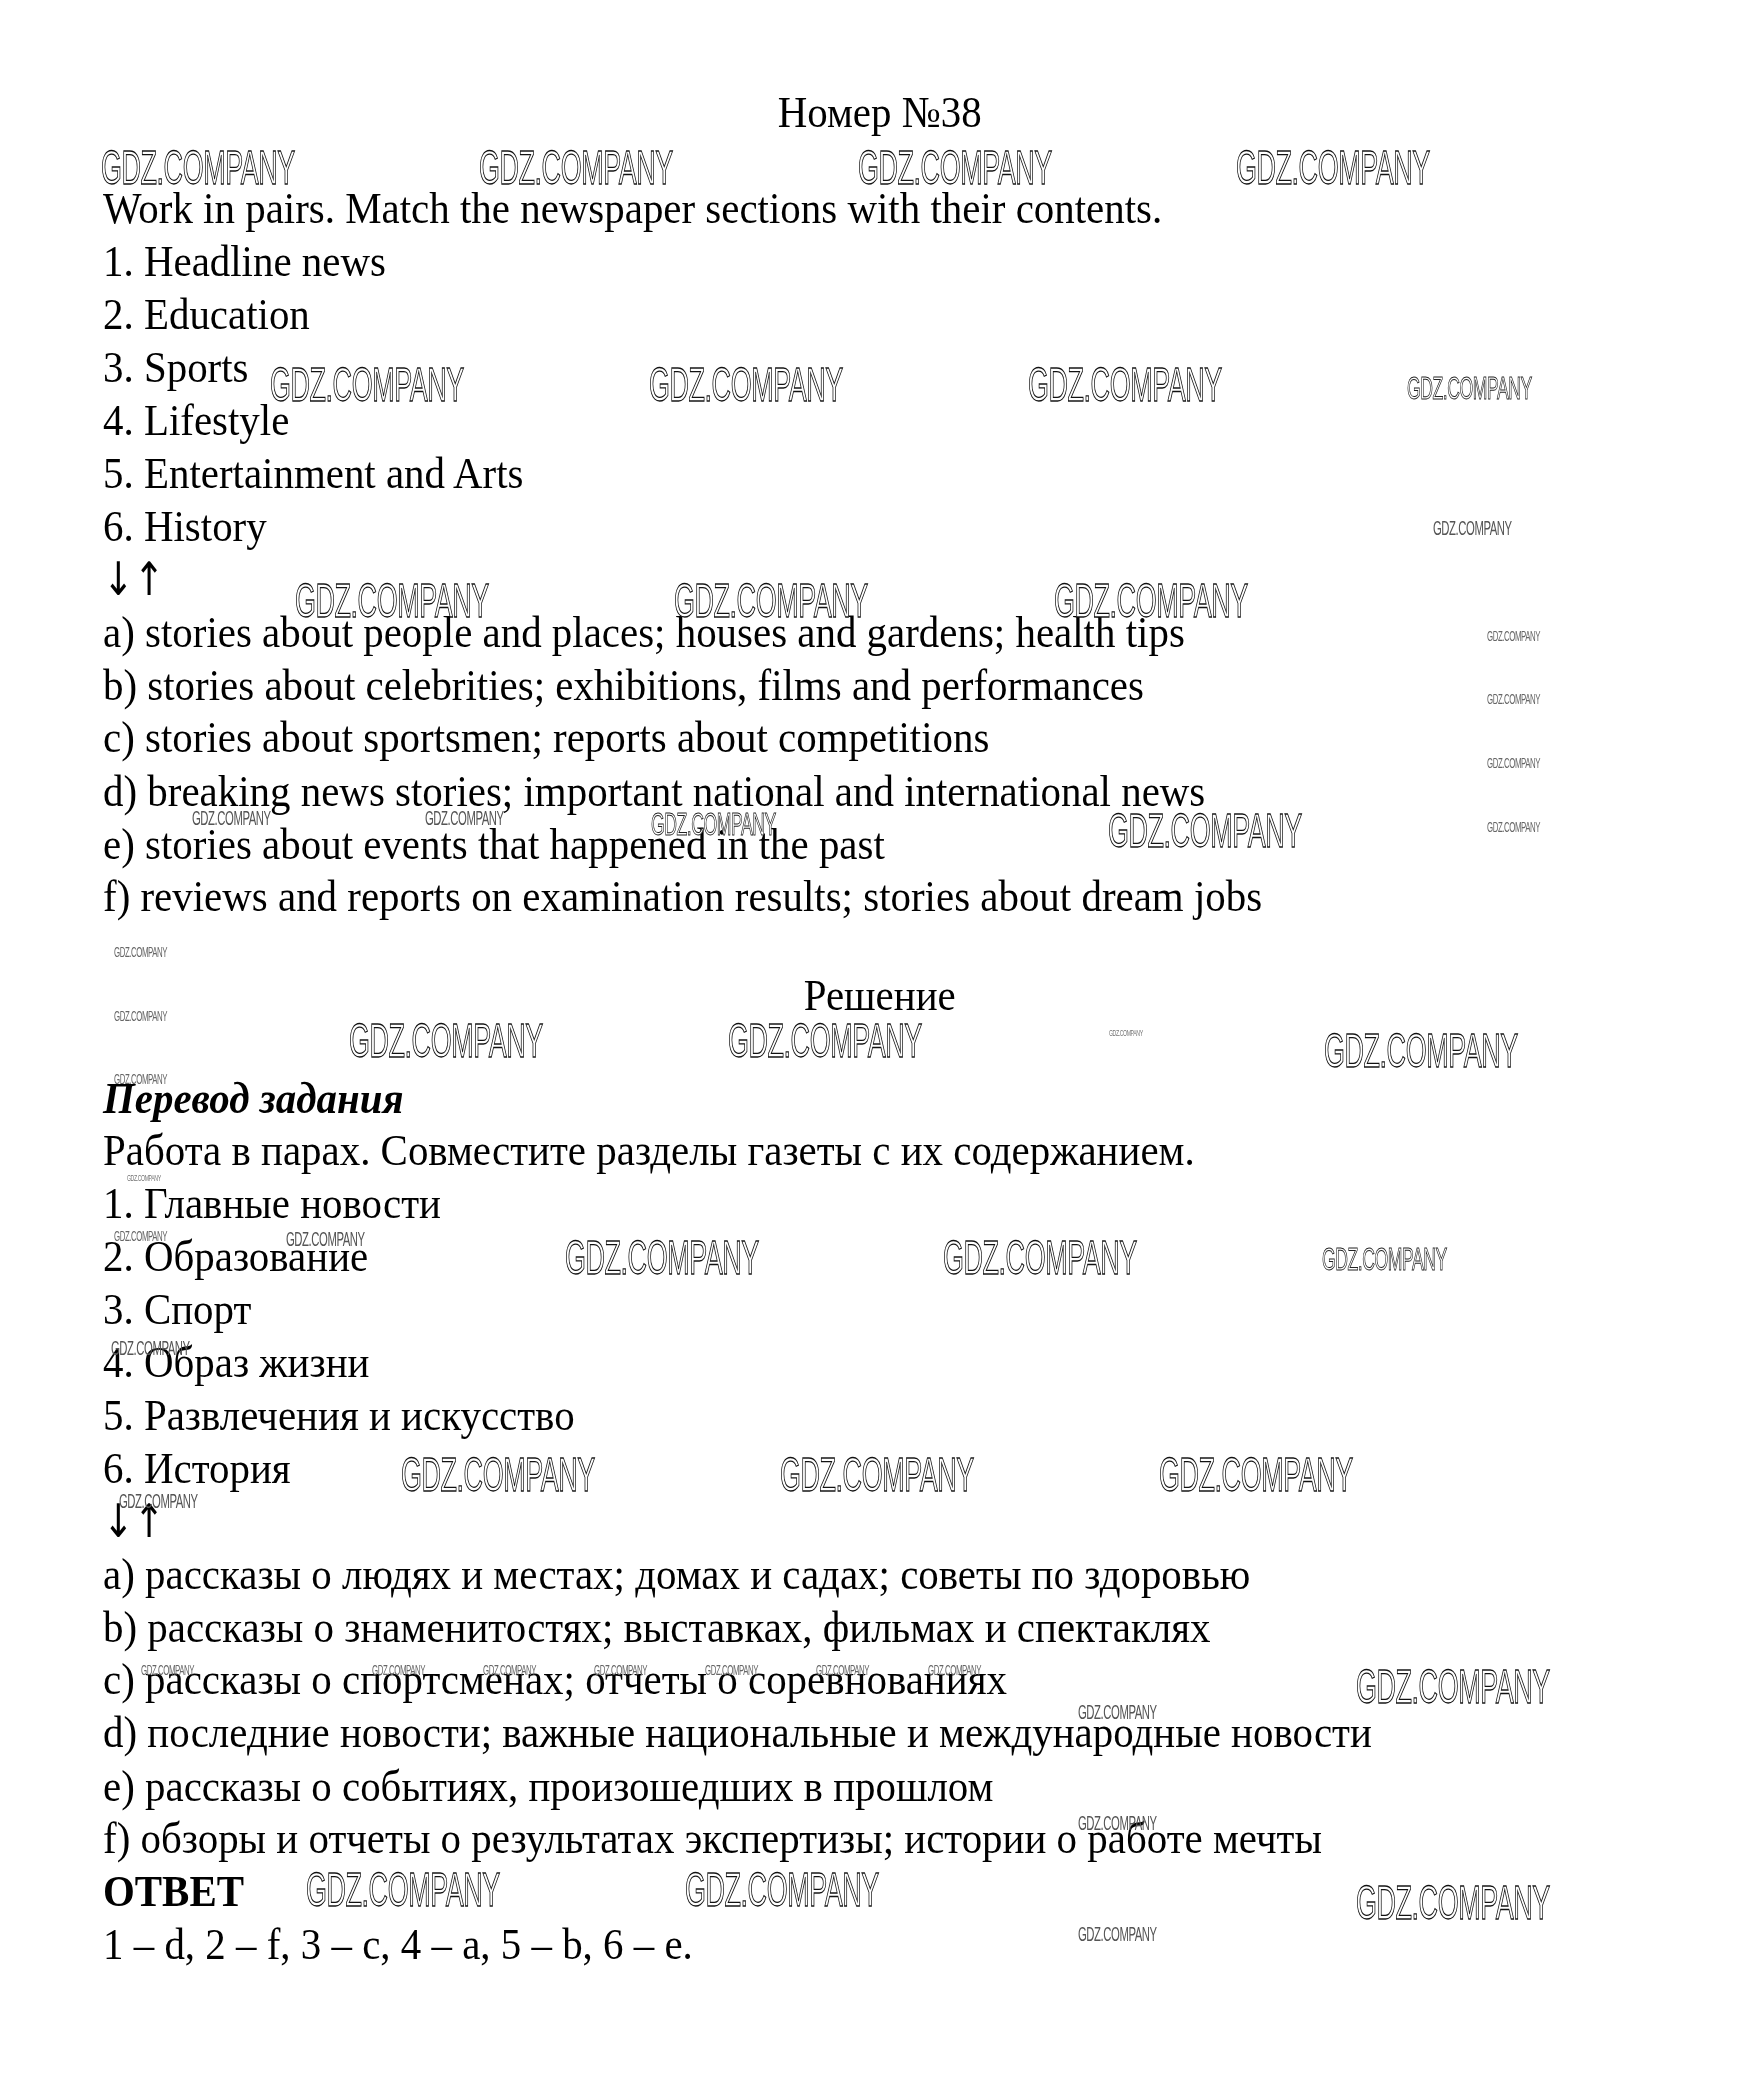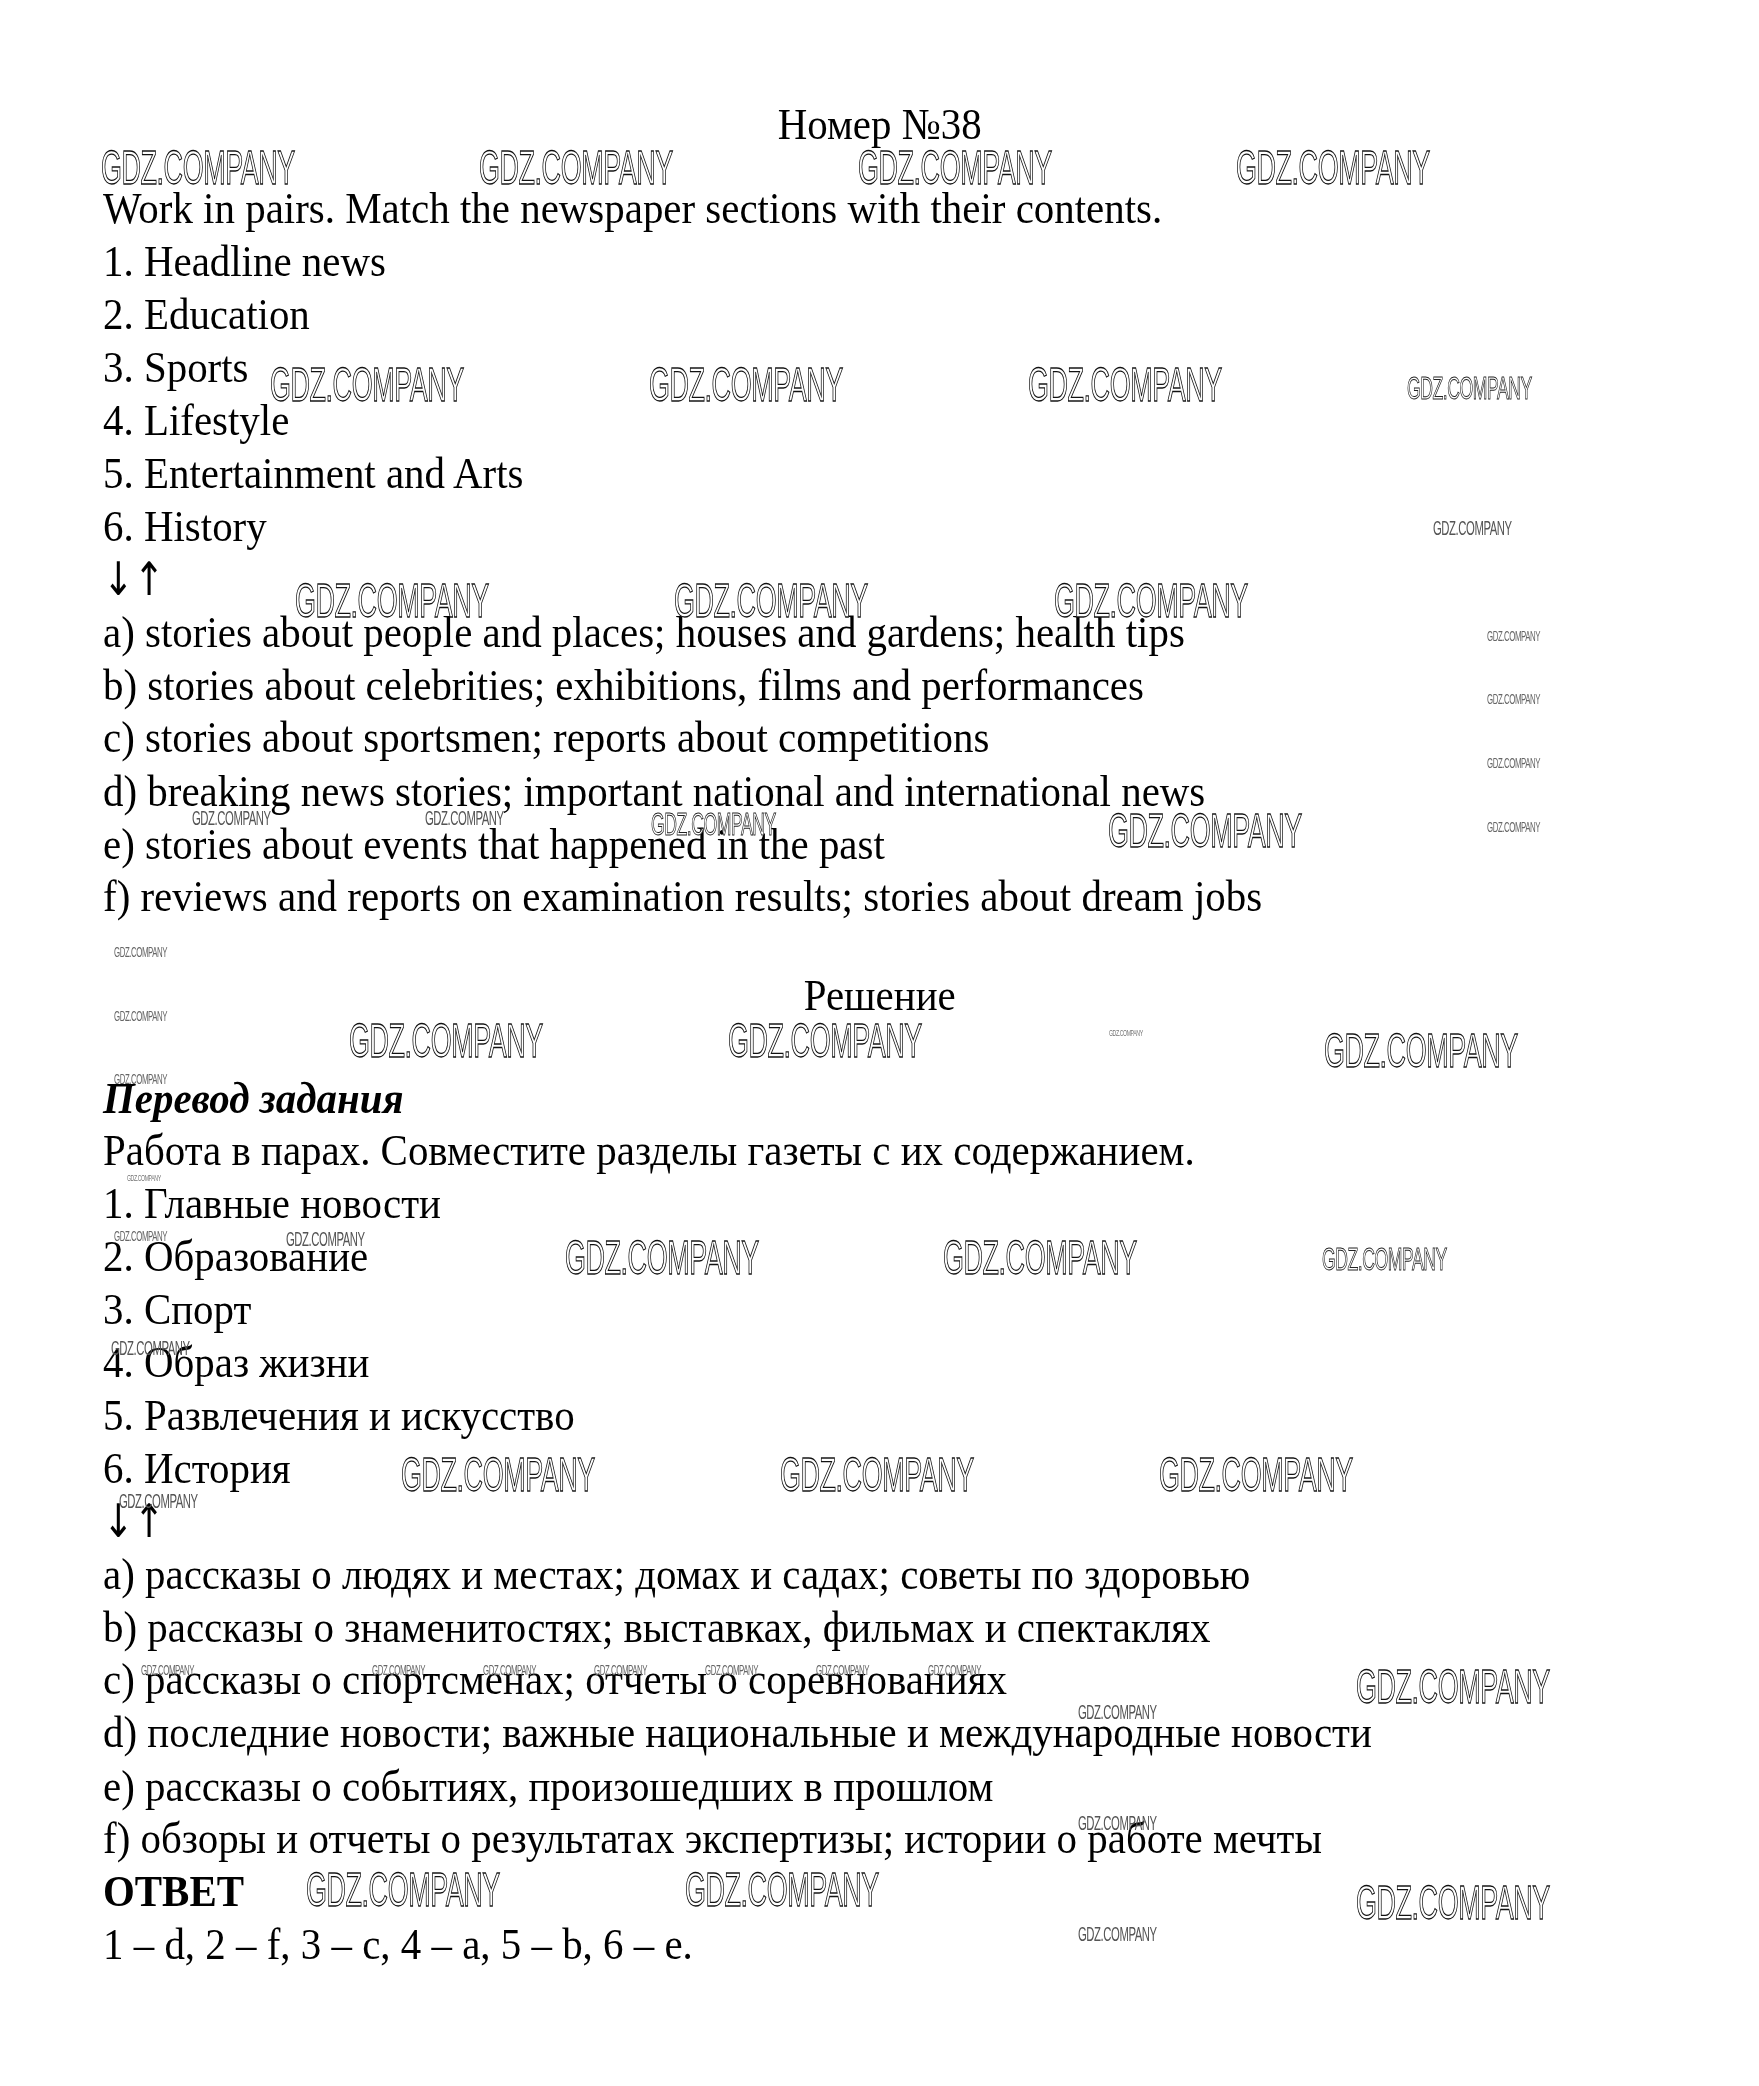--- a/index.html
+++ b/index.html
@@ -17,21 +17,21 @@
   .wm.l { font-size: 49px; }
   .wm.m { font-size: 32px; -webkit-text-stroke: 1px #222; }
   .wm.s { font-size: 20.6px; color: #555; -webkit-text-stroke: 0; }
   .wm.xs { font-size: 14.3px; color: #666; -webkit-text-stroke: 0; }
   .wm.xxs { font-size: 9.5px; color: #777; -webkit-text-stroke: 0; }
   .arrows { position: absolute; left: 103px; font-size: 46px; line-height: 1; font-family: "DejaVu Sans", sans-serif; transform: scaleX(0.8); transform-origin: left top; }
 </style>
 </head>
 <body>
 
-<div class="title" style="top:103px;font-family:Liberation Serif, serif;"><span>Номер №38</span></div>
+<div class="title" style="top:91px;font-family:Liberation Serif, serif;"><span>Номер №38</span></div>
 
 <div class="line" style="top:187px;">Work in pairs. Match the newspaper sections with their contents.</div>
 
 <div>
   <div class="line" style="top:240px;">1. Headline news</div>
   <div class="line" style="top:293px;">2. Education</div>
   <div class="line" style="top:346px;">3. Sports</div>
   <div class="line" style="top:399px;">4. Lifestyle</div>
   <div class="line" style="top:452px;">5. Entertainment and Arts</div>
   <div class="line" style="top:505px;">6. History</div>

